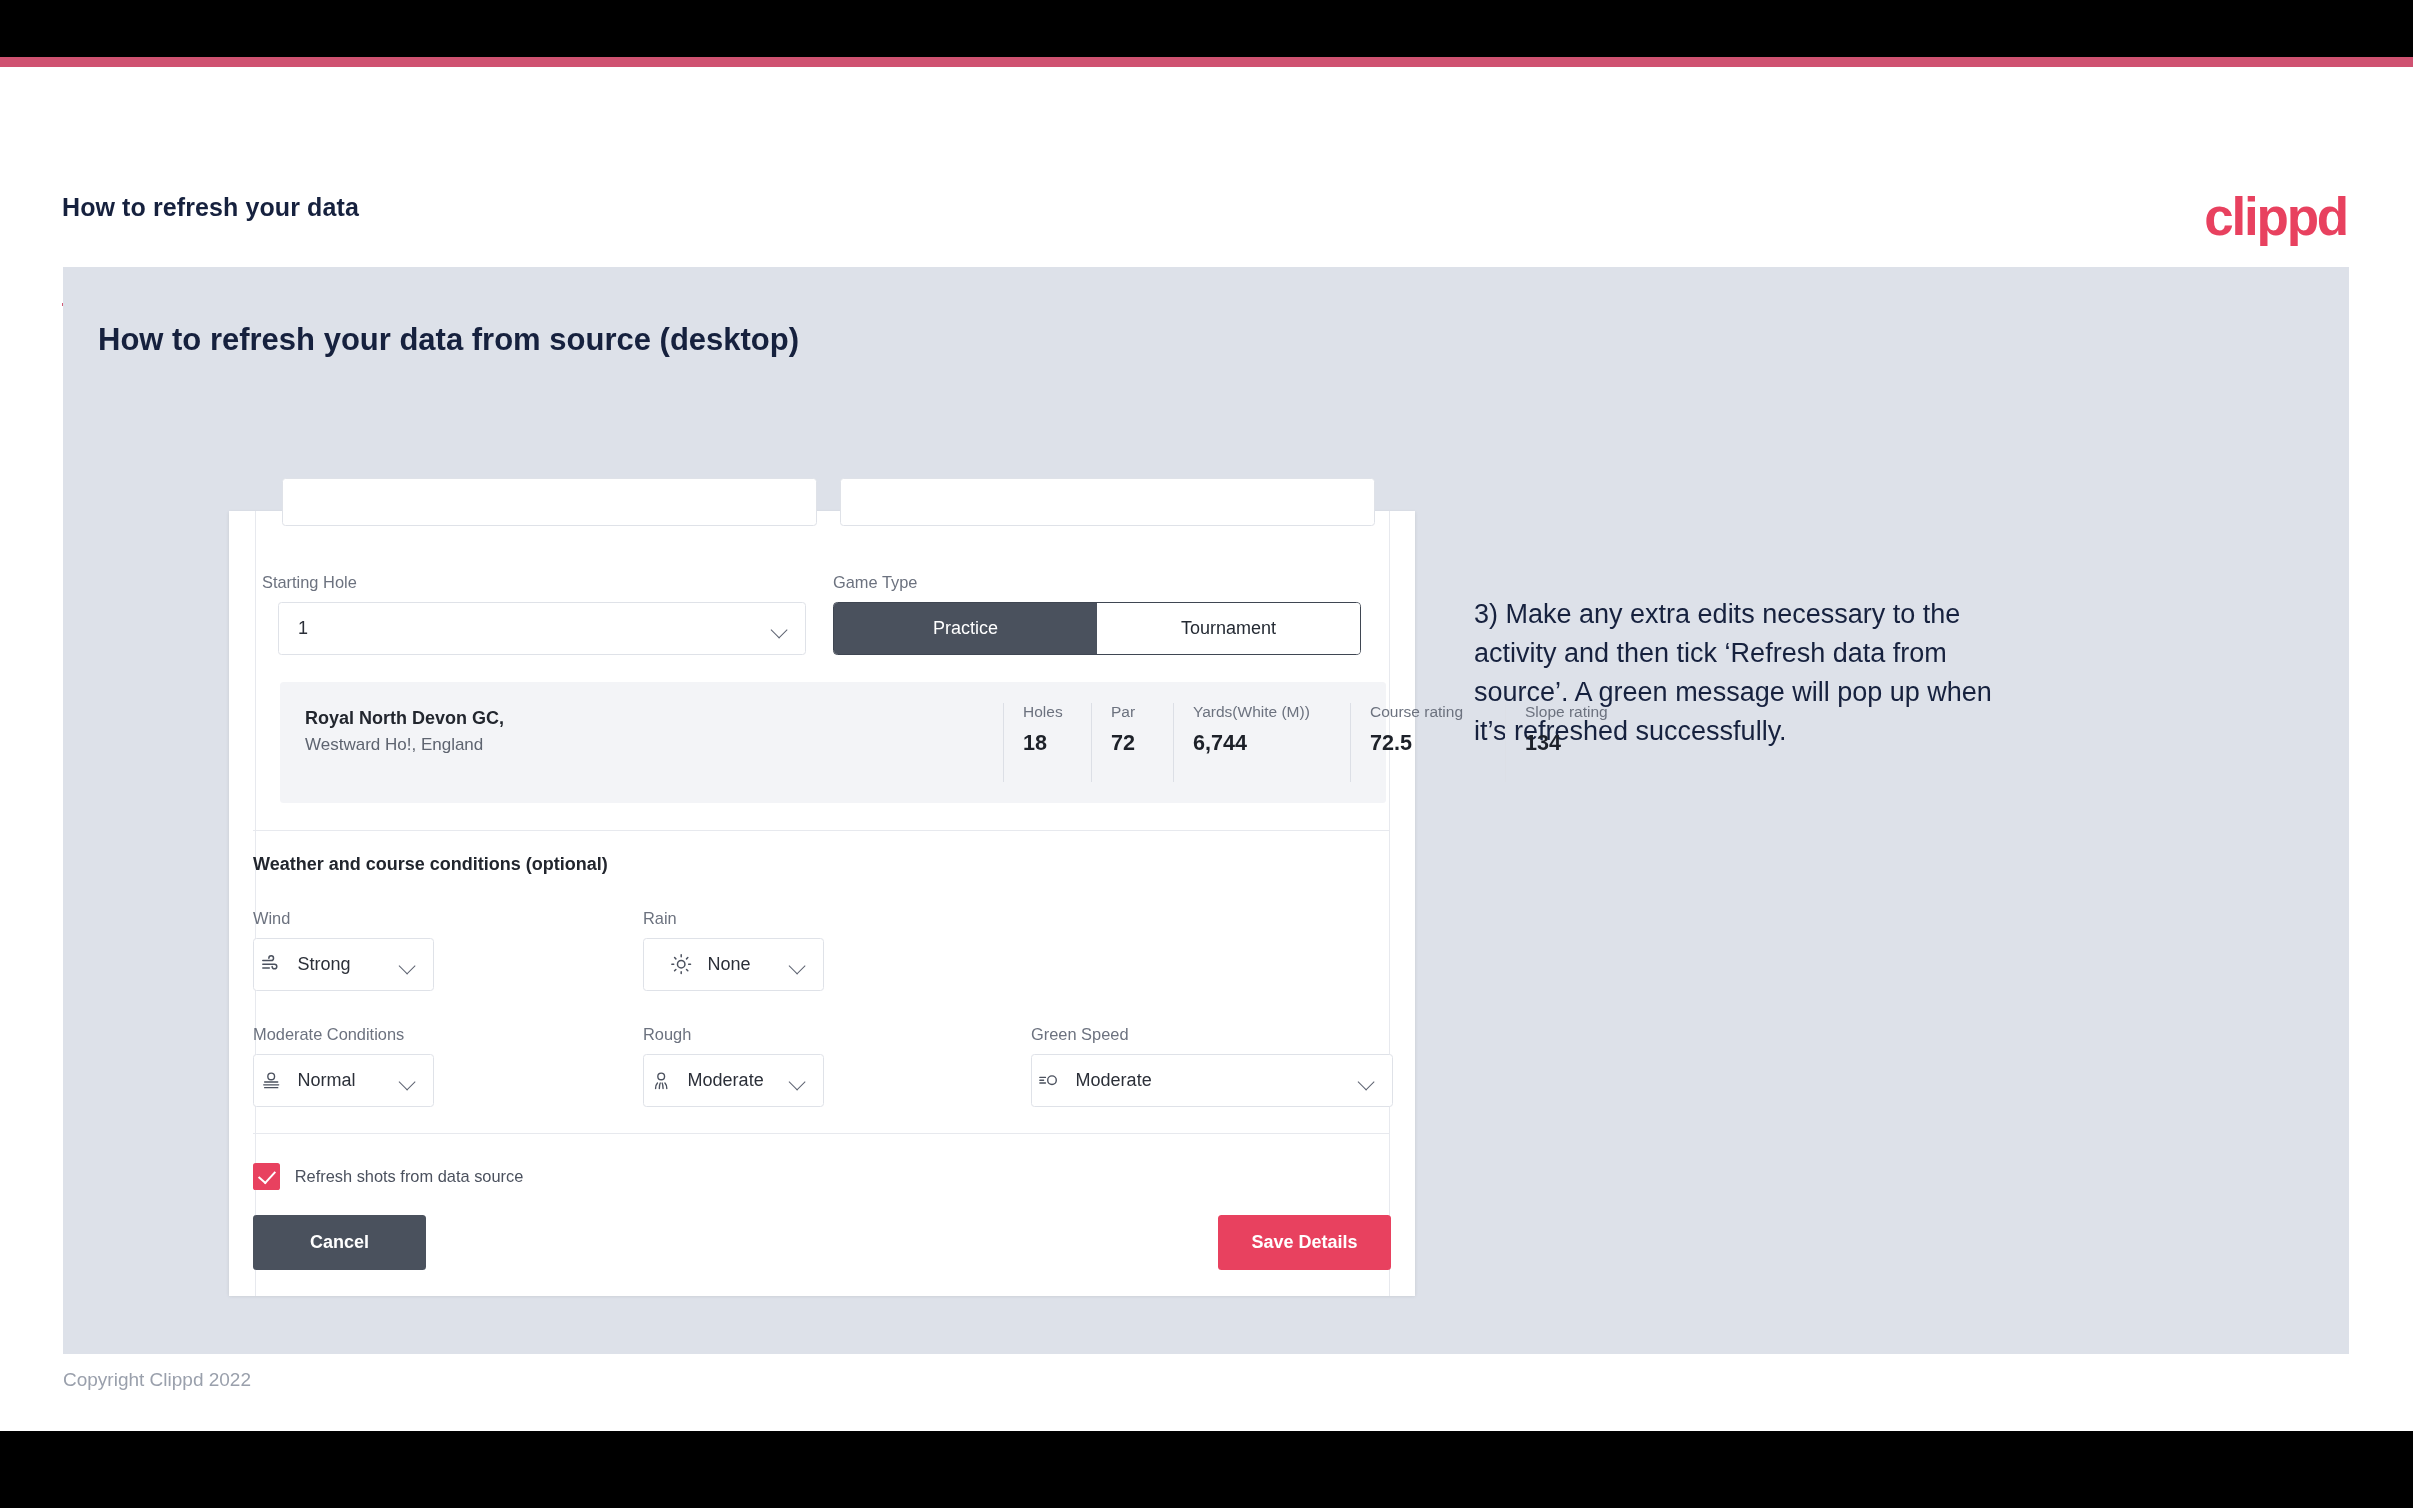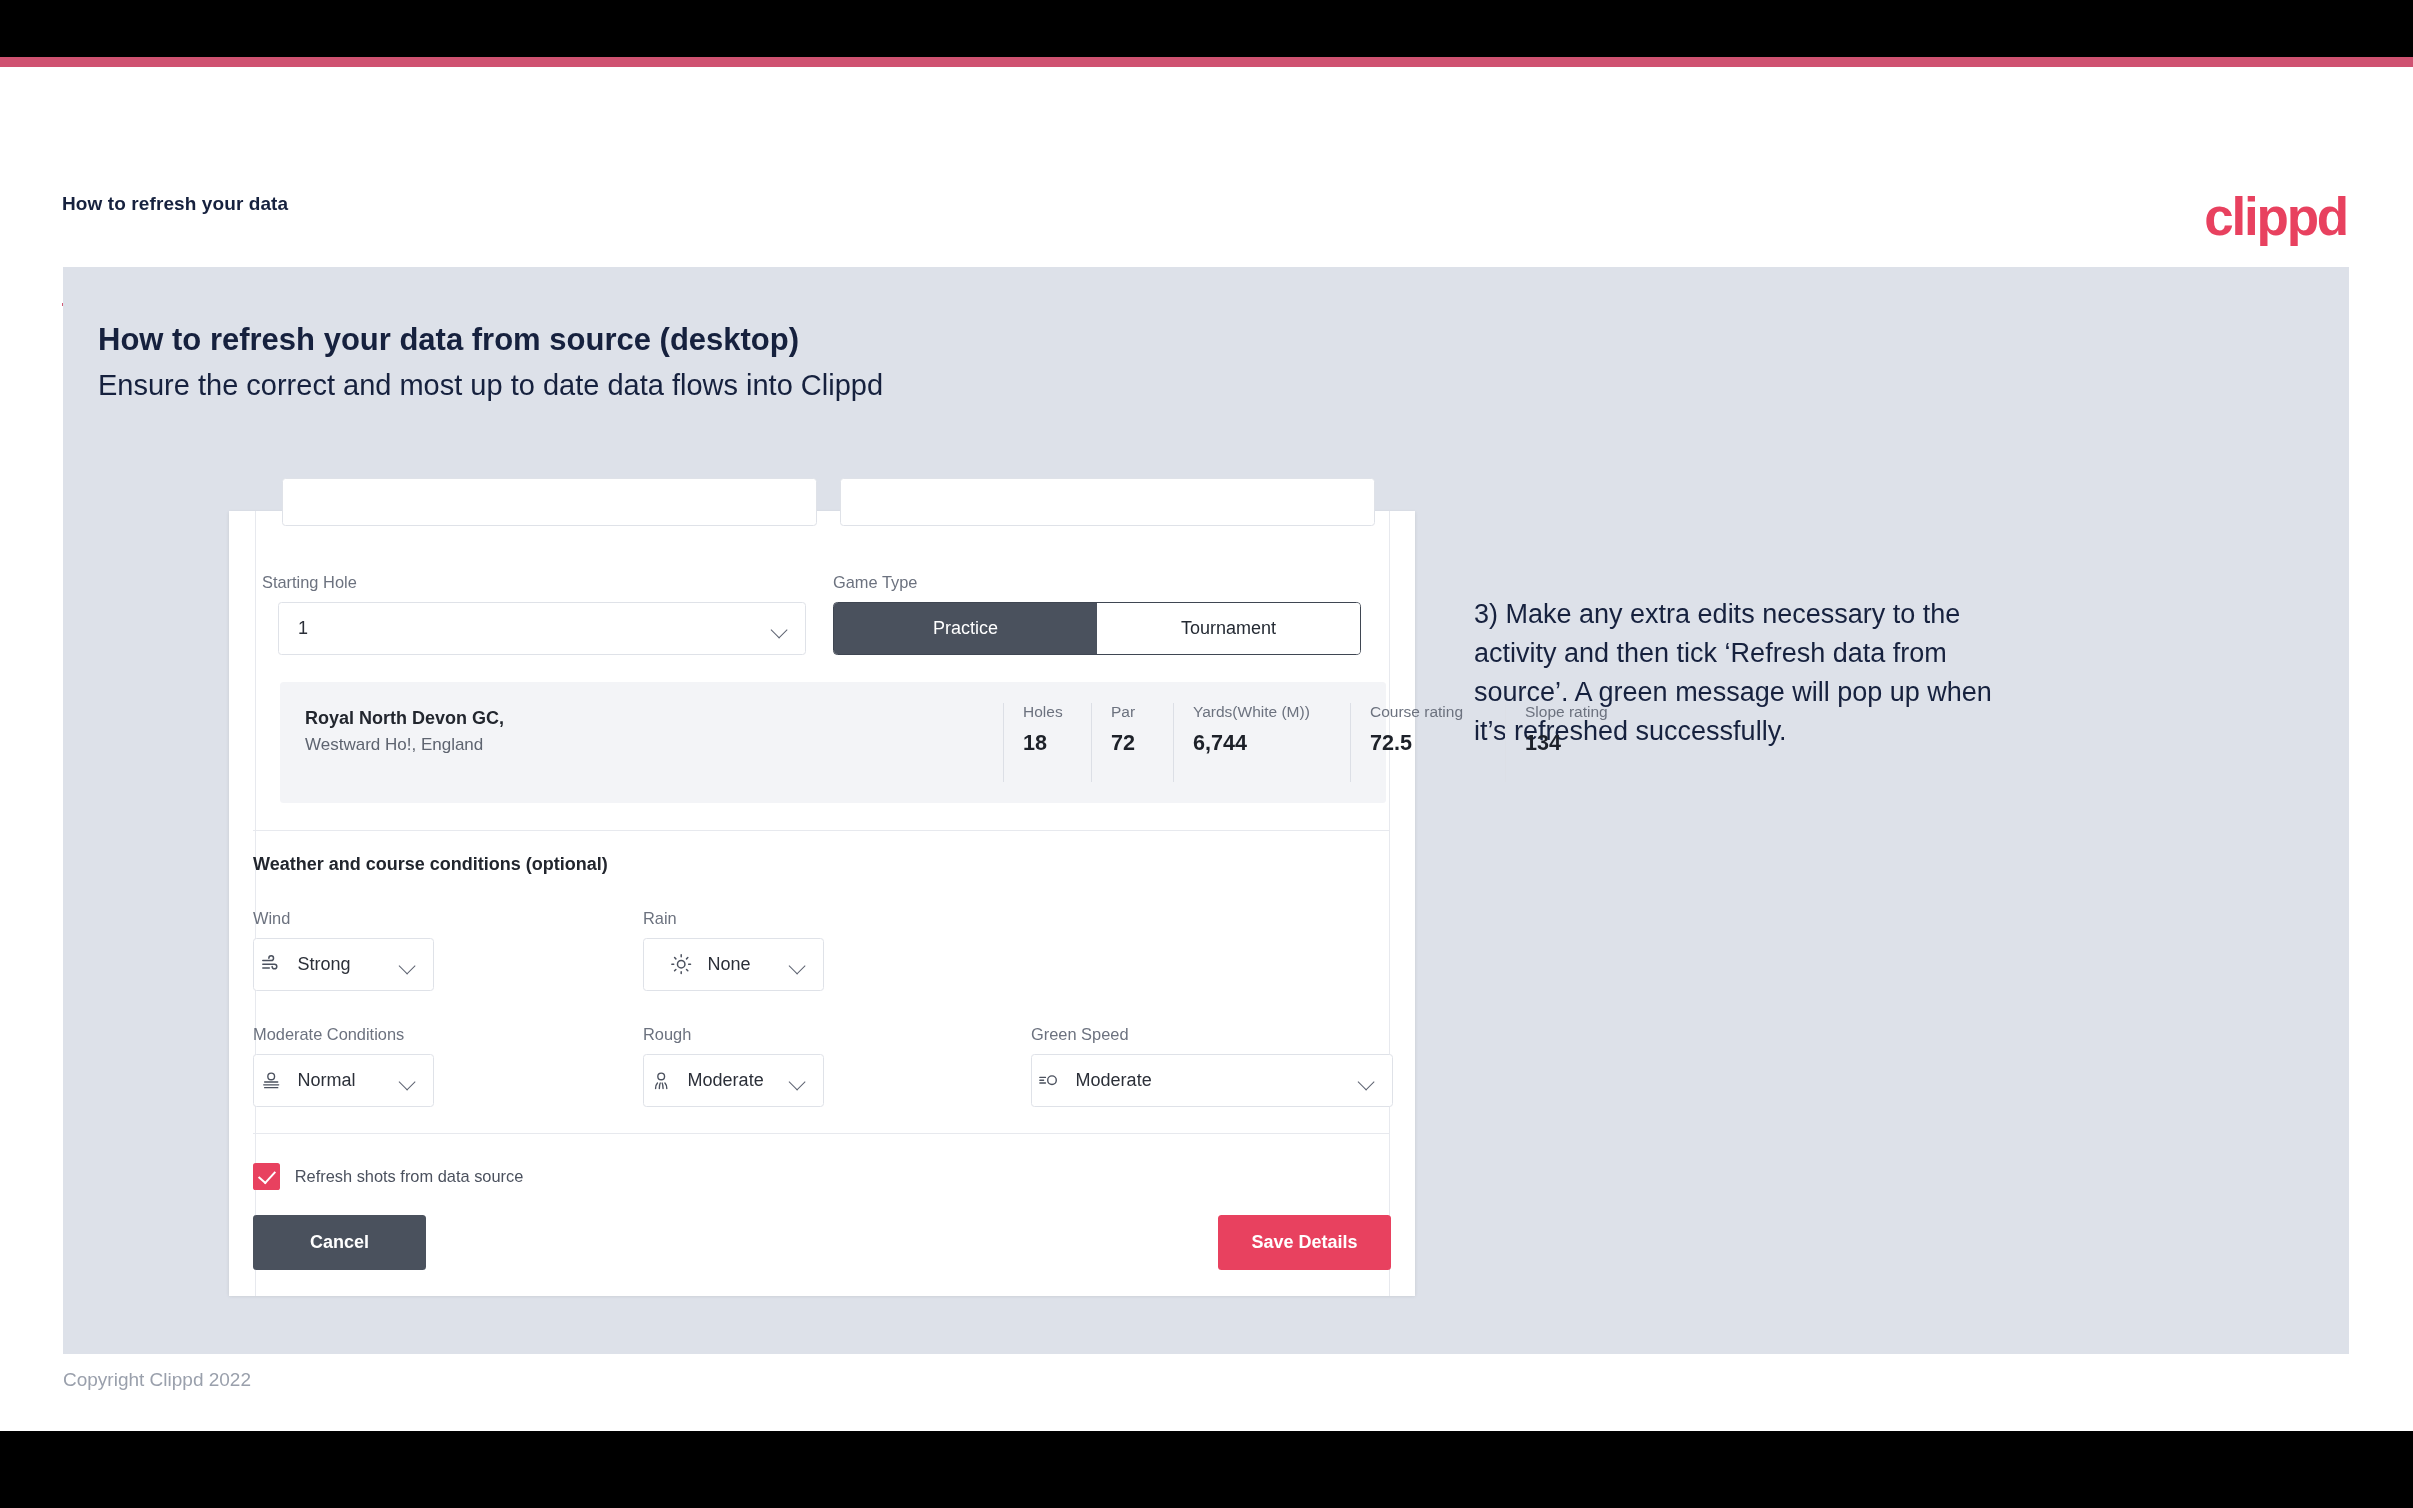--- a/index.html
+++ b/index.html
@@ -13,21 +13,21 @@
 
   
   .bar-top-black   { position:absolute; left:0; top:0;    width:2413px; height:57px; background:#000; }
   .bar-top-pink    { position:absolute; left:0; top:57px; width:2413px; height:10.4px; background:#cf5271; }
   .bar-bottom-black{ position:absolute; left:0; top:1431px; width:2413px; height:78px; background:#000; }
 
   
   .header { position:absolute; left:0; top:67px; width:2413px; height:173px; background:#fff; }
   .header-title {
     position:absolute; left:62px; top:126px;
-    font-size:19px; font-weight:bold; color:#16213e; letter-spacing:0.1px;
+    font-size:25px; font-weight:bold; color:#16213e; letter-spacing:0.1px;
   }
   .logo {
     position:absolute; right:66px; top:123px;
     font-size:53px; font-weight:bold; color:#e8415f;
     letter-spacing:-2.2px; line-height:1;
   }
   .header-rule {
     position:absolute; left:62px; top:236px; width:2287px; height:2.6px;
     background:#d15a77;
   }
@@ -188,21 +188,20 @@
 
   <div class="header">
     <div class="header-title">How to refresh your data</div>
     <div class="logo">clippd</div>
     <div class="header-rule"></div>
   </div>
 
   <div class="grey-panel"></div>
 
   <div class="slide-title">How to refresh your data from source (desktop)</div>
-  <div class="slide-subtitle">Ensure the correct and most up to date data flows into Clippd</div>
 
   <div class="instruction">3) Make any extra edits necessary to the activity and then tick ‘Refresh data from source’. A green message will pop up when it’s refreshed successfully.</div>
 
   <div class="shot-outer">
     <div class="shot-inner">
 
       <div class="cut-row">
         <div class="cut-input a"></div>
         <div class="cut-input b"></div>
       </div>

